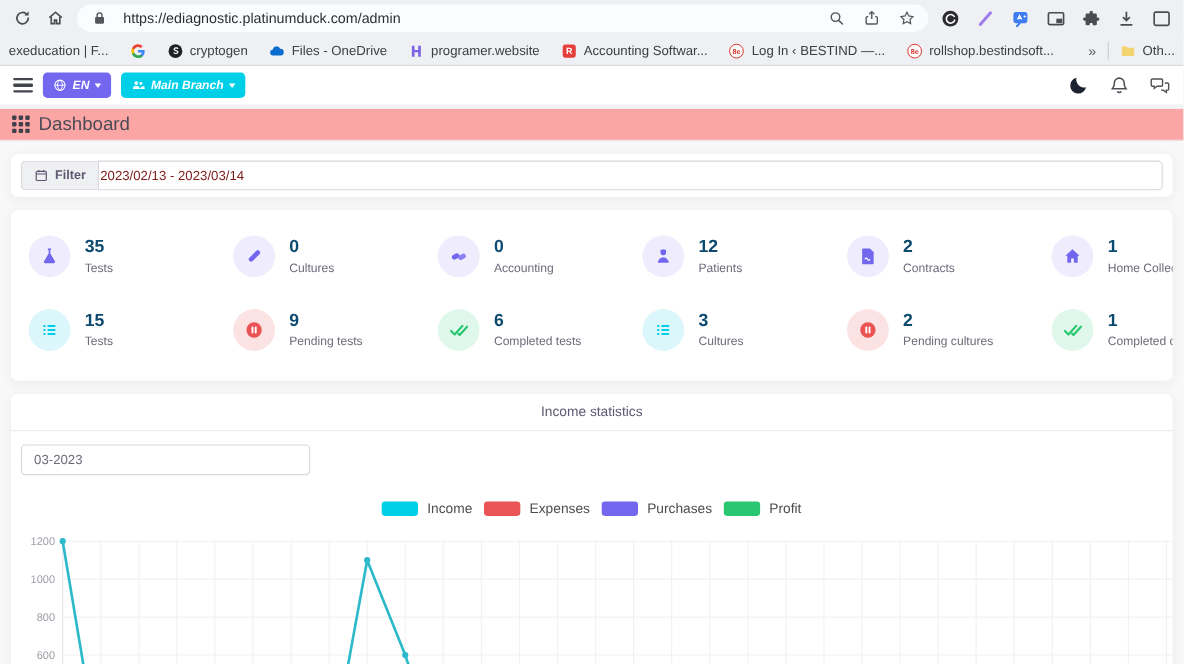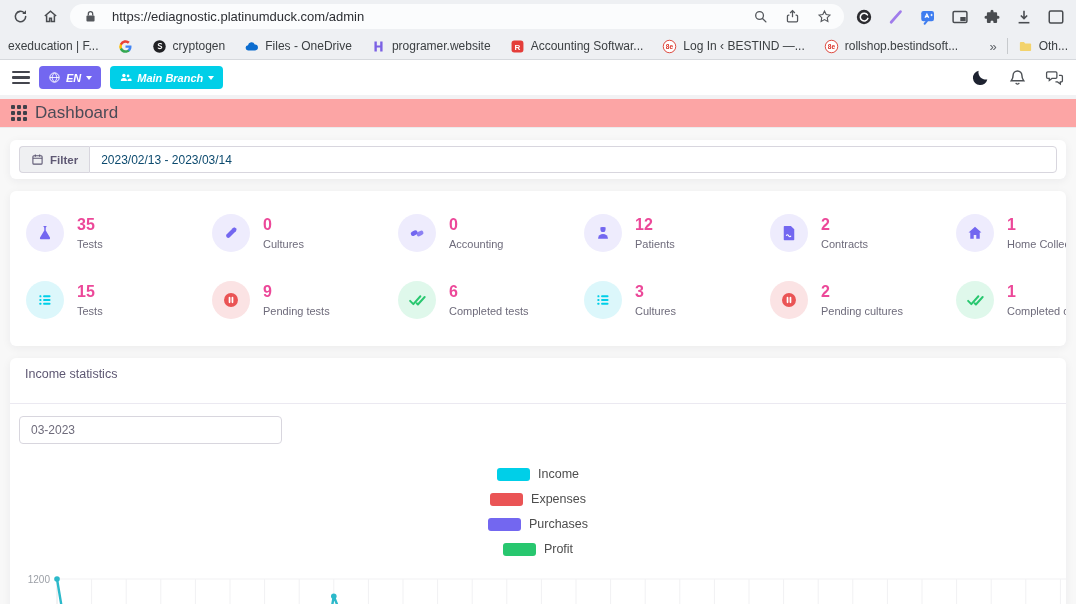--- a/index.html
+++ b/index.html
@@ -42,38 +42,38 @@
   .grid-icon i { background:#3f4049; border-radius:1px; }
   .page-title { font-size:17px; color:#4b4b57; }
 
   
   .card { background:#fff; border-radius:6px; box-shadow:0 2px 10px rgba(34,41,47,.06); margin:12px 10px 0; }
 
   .filter-card { padding:6px 9px; }
   .input-group { display:flex; width:100%; }
   .ig-prepend { display:flex; align-items:center; gap:6px; background:#eff0f2; border:1px solid #d8d6de; border-right:none; border-radius:4px 0 0 4px; padding:0 11px; height:27px; font-size:11.5px; font-weight:bold; color:#5e5873; }
   .ig-prepend svg { width:13px; height:13px; color:#5e5873; }
-  .ig-input { flex:1; height:27px; border:1px solid #d8d6de; border-radius:0 4px 4px 0; padding:0 11px; font-family:inherit; font-size:12px; color:#0c4a6e; background:#fff; outline:none; }
+  .ig-input { flex:1; height:27px; border:1px solid #d8d6de; border-radius:0 4px 4px 0; padding:0 1px; font-family:inherit; font-size:12px; color:#7f1d1d; background:#fff; outline:none; }
 
   .stats-card { padding:23px 0 27px 16px; display:grid; grid-template-columns:repeat(6,186px); row-gap:29px; overflow:hidden; }
   .stat { display:flex; align-items:center; gap:13px; }
   .stat-ic { width:38px; height:38px; border-radius:50%; display:flex; align-items:center; justify-content:center; flex:0 0 auto; }
   .stat-ic svg { width:18px; height:18px; }
-  .stat-num { font-size:16px; font-weight:bold; color:#ec4899; line-height:1.15; }
+  .stat-num { font-size:16px; font-weight:bold; color:#0c4a6e; line-height:1.15; }
   .stat-lbl { font-size:11px; color:#6e6b7b; margin-top:3px; white-space:nowrap; }
 
   .income-card { padding:0; overflow:hidden; height:300px; }
-  .income-title { font-size:12.5px; color:#5e5873; padding:9px 15px 22px; border-bottom:1px solid #ebe9f1; }
+  .income-title { font-size:12.5px; color:#5e5873; padding:9px 15px 10px; border-bottom:1px solid #ebe9f1;text-align:center; }
   .income-controls { display:flex; gap:12px; padding:12px 9px 0; }
   .month-input { width:263px; height:28px; border:1px solid #d8d6de; border-radius:4px; padding:0 11px; font-family:inherit; font-size:12px; color:#6e6b7b; outline:none; }
   .branch-wrap { position:relative; width:267px; }
   .branch-select { width:100%; height:28px; border:1px solid #d8d6de; border-radius:4px; padding:0 11px; font-family:inherit; font-size:12px; color:#6e6b7b; background:#fff; appearance:none; -webkit-appearance:none; outline:none; cursor:pointer; }
   .select-chevron { position:absolute; right:9px; top:9px; width:0; height:0; border-left:4.5px solid transparent; border-right:4.5px solid transparent; border-top:5.5px solid #3c4043; pointer-events:none; }
 
-  .legend { display:flex; justify-content:center; align-items:center; gap:11px; margin-top:23px;flex-direction:column; }
+  .legend { display:flex; justify-content:center; align-items:center; gap:11px; margin-top:23px; }
   .legend-item { display:flex; align-items:center; gap:8px; cursor:pointer; }
   .legend-swatch { width:33px; height:13px; border-radius:3px; }
   .legend-label { font-size:12.5px; color:#4d4d4d; }
 
   .chart-wrap { margin-top:4px; }
   #chart-svg { display:block; }
 </style>
 </head>
 <body>
 

